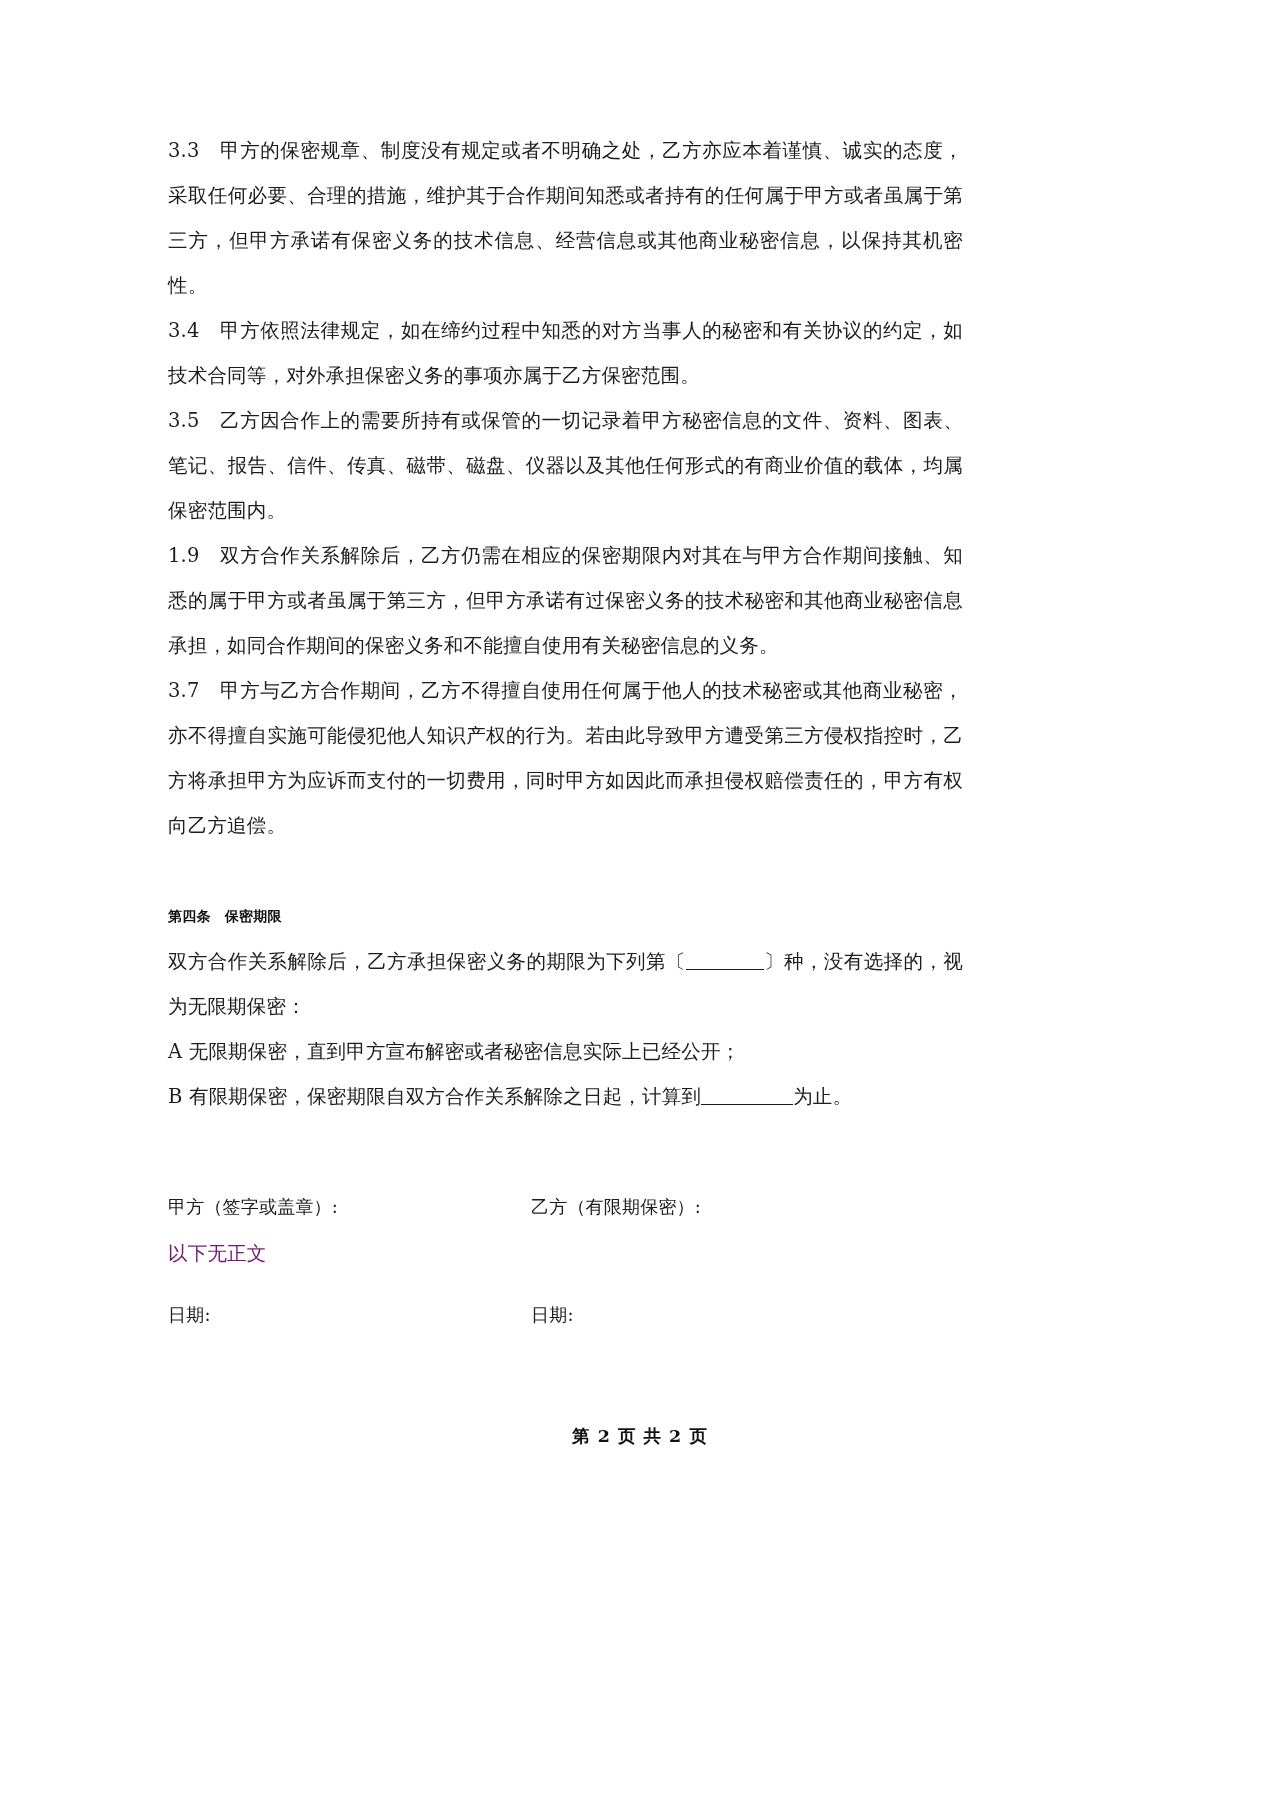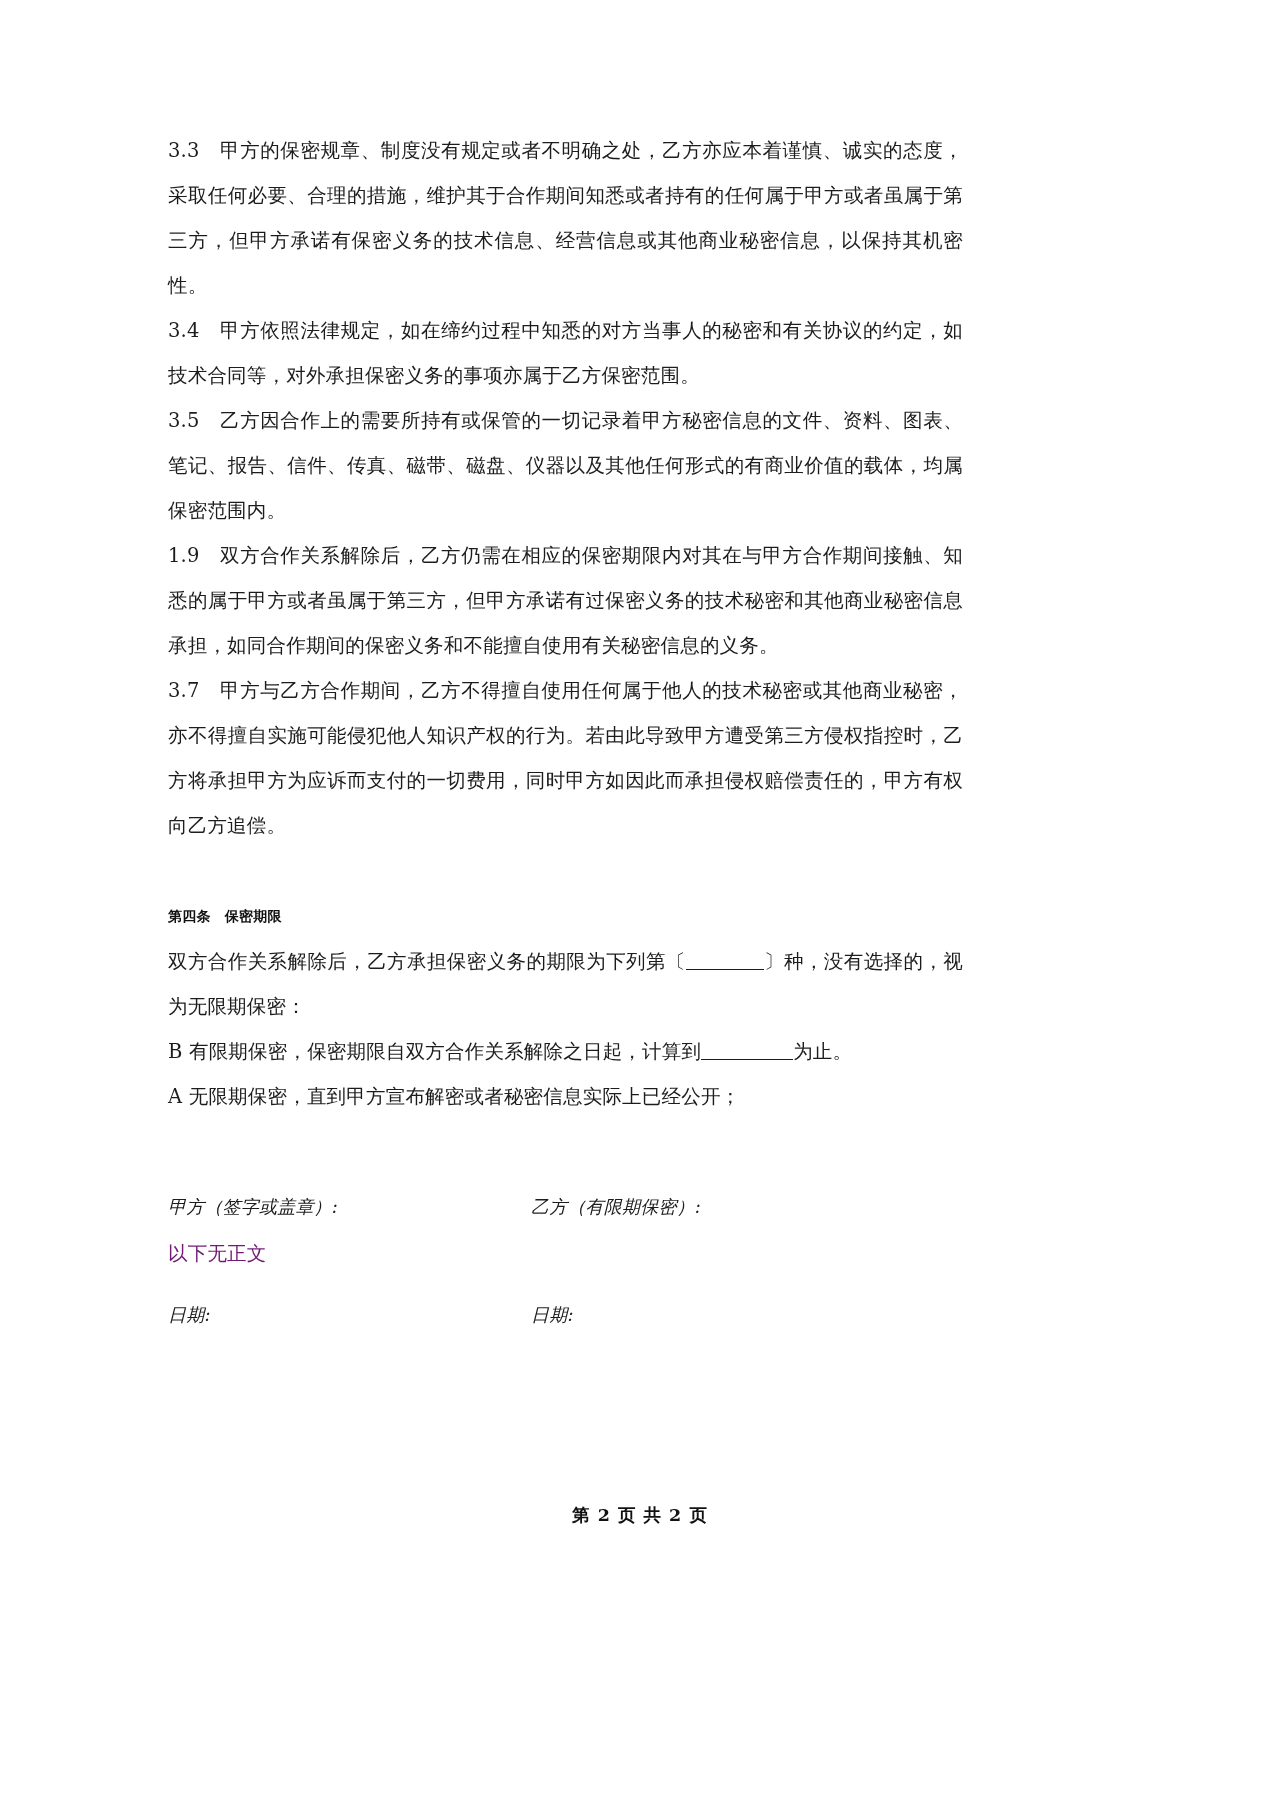--- a/index.html
+++ b/index.html
@@ -83,21 +83,20 @@
     letter-spacing: 0.2px;
   }
 
   
   .sign-block {
     position: absolute;
     left: 168px;
     width: 795px;
     font-size: 18px;
     color: #1c1c1c;
-    font-style: italic;
   }
   .sign-row {
     display: block;
     position: relative;
     height: 34px;
   }
   .sign-cell {
     position: absolute;
     top: 0;
     font-size: 18px;
@@ -131,23 +130,23 @@
     <p class="para">3.5　乙方因合作上的需要所持有或保管的一切记录着甲方秘密信息的文件、资料、图表、笔记、报告、信件、传真、磁带、磁盘、仪器以及其他任何形式的有商业价值的载体，均属保密范围内。</p>
     <p class="para">1.9　双方合作关系解除后，乙方仍需在相应的保密期限内对其在与甲方合作期间接触、知悉的属于甲方或者虽属于第三方，但甲方承诺有过保密义务的技术秘密和其他商业秘密信息承担，如同合作期间的保密义务和不能擅自使用有关秘密信息的义务。</p>
     <p class="para">3.7　甲方与乙方合作期间，乙方不得擅自使用任何属于他人的技术秘密或其他商业秘密，亦不得擅自实施可能侵犯他人知识产权的行为。若由此导致甲方遭受第三方侵权指控时，乙方将承担甲方为应诉而支付的一切费用，同时甲方如因此而承担侵权赔偿责任的，甲方有权向乙方追偿。</p>
 
     <div class="gap-after-clause"></div>
 
     <p class="section-heading">第四条　保密期限</p>
 
     <p class="para"><span>双方合作关系解除后，乙方承担保密义务的期限为下列第〔</span><span class="blank blank-sm"></span><span>〕种，没有选择的，视为无限期保密：</span></p>
 
+    <p class="option-line">A 无限期保密，直到甲方宣布解密或者秘密信息实际上已经公开；</p>
+
     <p class="option-line"><span>B 有限期保密，保密期限自双方合作关系解除之日起，计算到</span><span class="blank blank-md"></span><span>为止。</span></p>
-
-    <p class="option-line">A 无限期保密，直到甲方宣布解密或者秘密信息实际上已经公开；</p>
 
     <div class="spacer-xl"></div>
 
     <p class="no-text-line">以下无正文</p>
 
   </div>
 
   <div class="sign-block" style="top: 1190px;">
     <div class="sign-row">
       <span class="sign-cell col-a">甲方（签字或盖章）:</span>
@@ -155,15 +154,15 @@
     </div>
   </div>
 
   <div class="sign-block" style="top: 1278px; margin-top: 20px;">
     <div class="sign-row">
       <span class="sign-cell col-a">日期:</span>
       <span class="sign-cell col-b">日期:</span>
     </div>
   </div>
 
-  <div class="footer" style="top: 1503px;">第 2 页  共 2 页</div>
+  <div class="footer" style="top: 1424px;">第 2 页  共 2 页</div>
 
 </div>
 
 </body></html>

